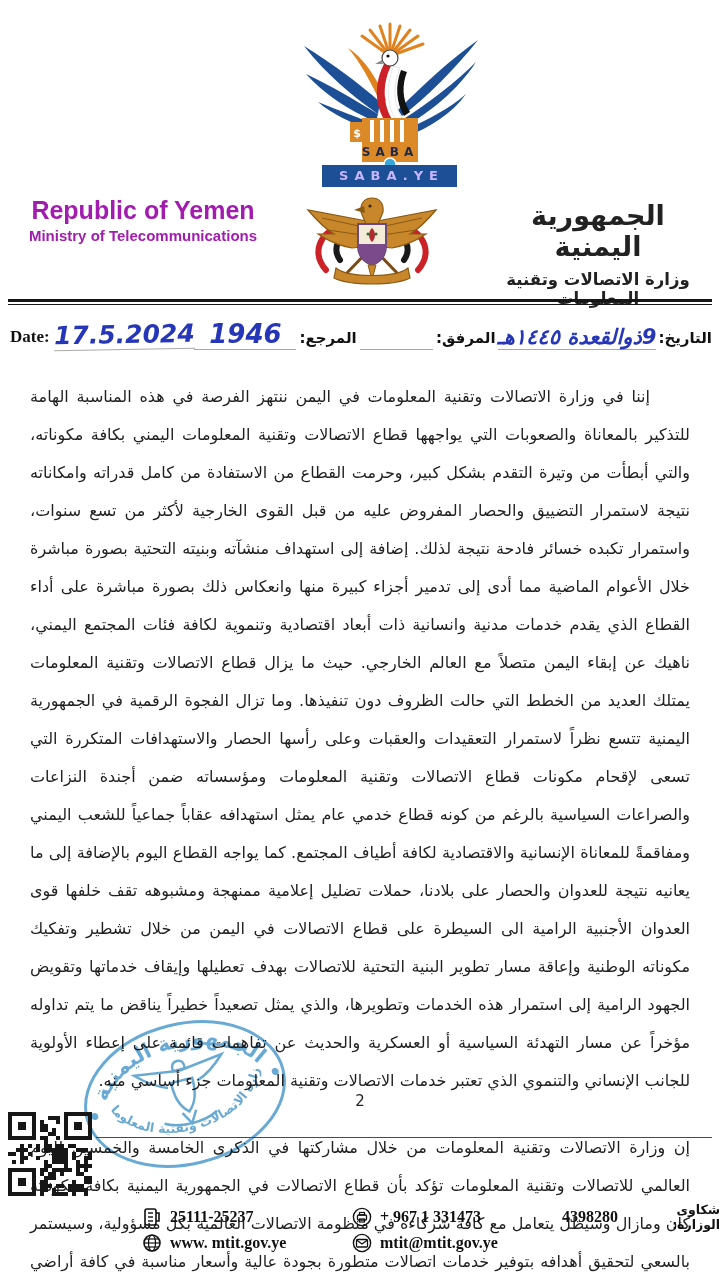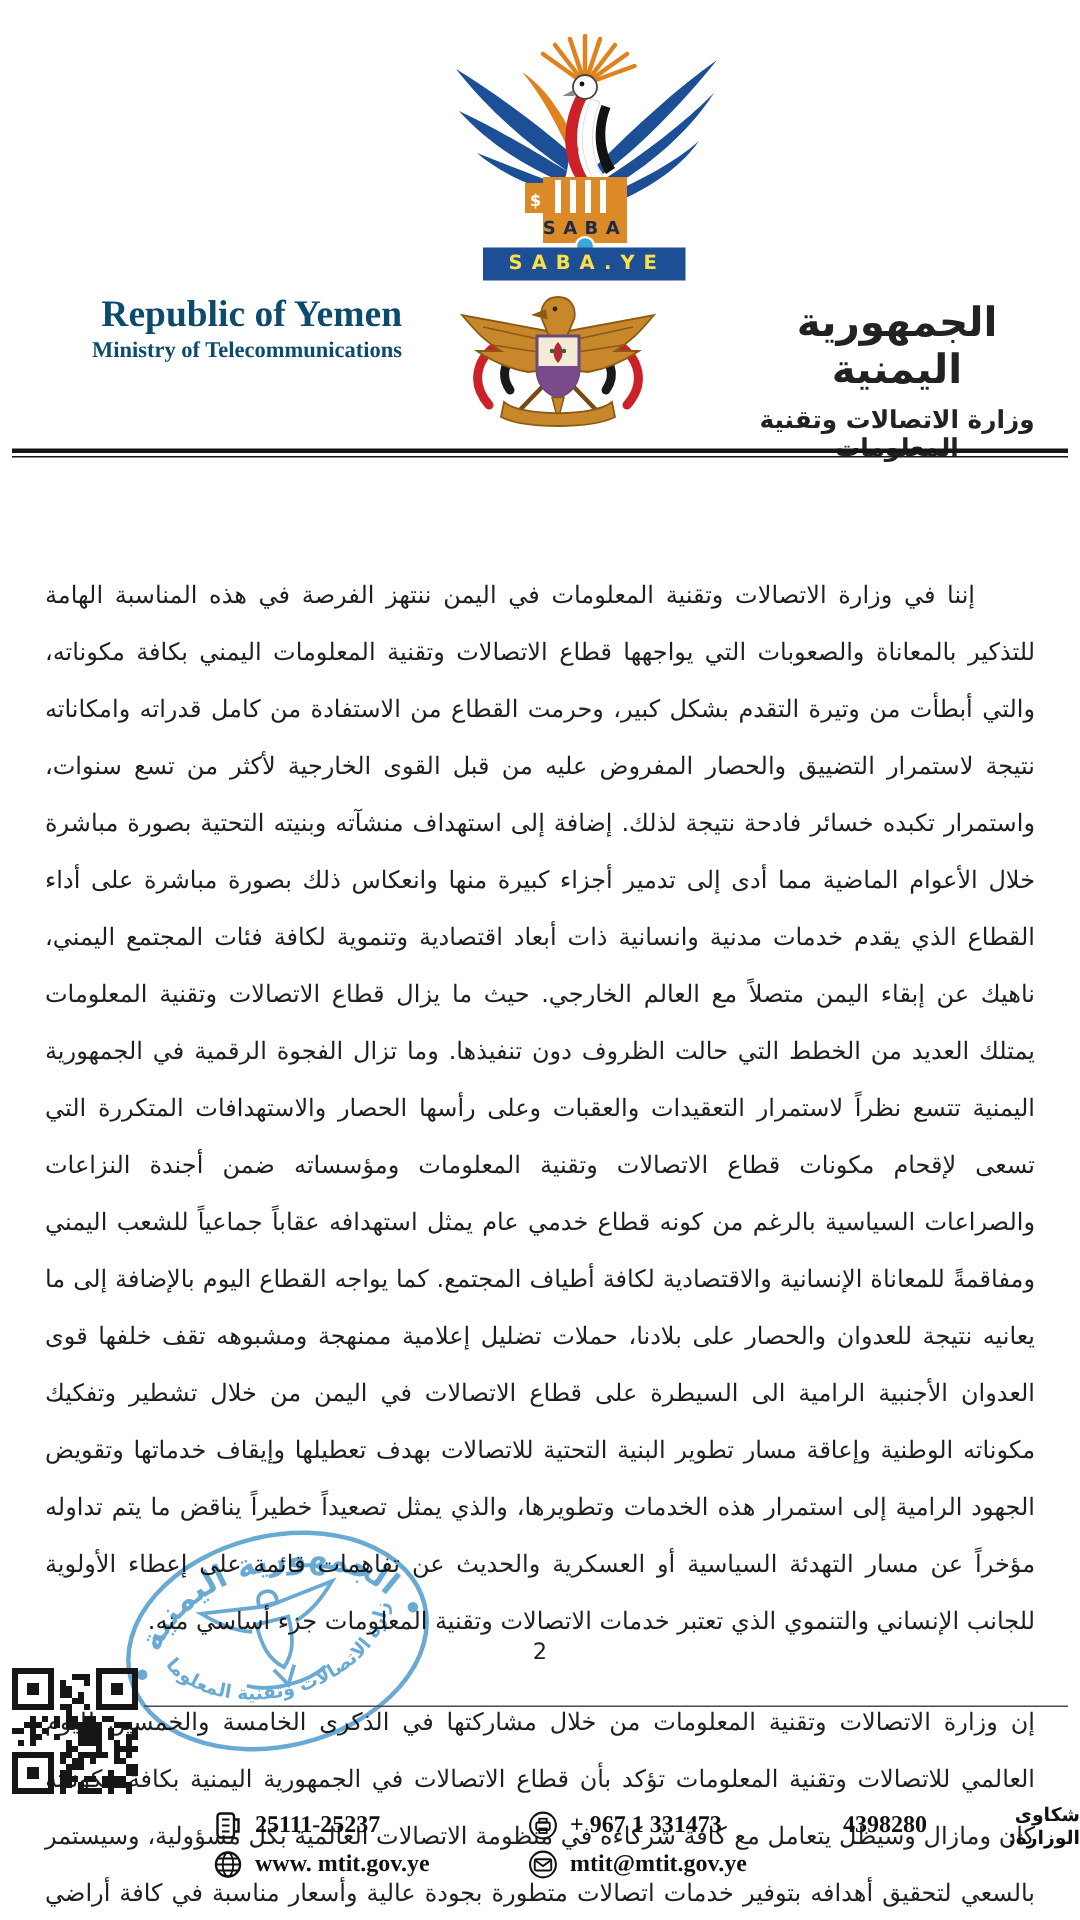--- a/index.html
+++ b/index.html
@@ -2,27 +2,27 @@
 <html lang="ar"><head>
 <meta charset="utf-8">
 <style>
   * { margin:0; padding:0; box-sizing:border-box; }
   body { background:#fff; font-family:"DejaVu Sans", sans-serif; }
   .page { position:relative; width:720px; height:1280px; background:#ffffff; overflow:hidden; }
 
   
   .saba-logo { position:absolute; left:290px; top:18px; width:180px; height:172px; }
   .saba-bar { position:absolute; left:32px; top:147px; width:135px; height:22px;
-    background:#1d4f96; color:#fde047; font-family:"DejaVu Sans", sans-serif;
+    background:#1d4f96; color:#c4b5fd; font-family:"DejaVu Sans", sans-serif;
     font-size:13px; font-weight:bold; letter-spacing:6px; text-align:center;
     line-height:22px; padding-left:4px; }
 
   
-  .header-en { position:absolute; left:18px; top:196px; width:250px; text-align:right;
-    font-family:Liberation Serif, serif; color:#0c4a6e; }
+  .header-en { position:absolute; left:18px; top:196px; width:250px; text-align:center;
+    font-family:Liberation Sans, sans-serif; color:#a21caf; }
   .h-en1 { font-size:25px; font-weight:bold; }
   .h-en2, .h-en3 { font-size:15px; font-weight:bold; margin-top:2px; }
   .emblem { position:absolute; left:288px; top:188px; width:168px; height:102px; }
   .header-ar { position:absolute; right:8px; top:200px; width:228px; text-align:center;
     direction:rtl; color:#222; }
   .h-ar1 { font-size:27px; font-weight:bold; font-family:"DejaVu Sans",sans-serif; }
   .h-ar2 { font-size:16.5px; font-weight:bold; margin-top:8px; }
 
   .dbl-rule { position:absolute; left:8px; right:8px; top:299px; border-top:3px solid #161616; }
   .dbl-rule:after { content:""; position:absolute; left:0; right:0; top:2px; border-top:1.5px solid #161616; }
@@ -173,20 +173,30 @@
     </svg>
   </div>
 
   <div class="header-ar">
     <div class="h-ar1">الجمهورية اليمنية</div>
     <div class="h-ar2">وزارة الاتصالات وتقنية المعلومات</div>
   </div>
 
   <div class="dbl-rule"></div>
 
+  <div class="meta-row">
+    <span class="lbl-en">Date:</span>
+    <span class="hand u-line mv-date-en">17.5.2024</span>
+    <span class="hand u-line mv-ref">1946</span>
+    <span class="lbl-ar">المرجع:</span>
+    <span class="u-line mv-blank"></span>
+    <span class="lbl-ar">المرفق:</span>
+    <span class="hand u-line mv-date-ar">9ذوالقعدة ١٤٤٥هـ</span>
+    <span class="lbl-ar">التاريخ:</span>
+  </div>
 
   <div class="body-text">
     <p class="p1">إننا في وزارة الاتصالات وتقنية المعلومات في اليمن ننتهز الفرصة في هذه المناسبة الهامة للتذكير بالمعاناة والصعوبات التي يواجهها قطاع الاتصالات وتقنية المعلومات اليمني بكافة مكوناته، والتي أبطأت من وتيرة التقدم بشكل كبير، وحرمت القطاع من الاستفادة من كامل قدراته وامكاناته نتيجة لاستمرار التضييق والحصار المفروض عليه من قبل القوى الخارجية لأكثر من تسع سنوات، واستمرار تكبده خسائر فادحة نتيجة لذلك.  إضافة إلى استهداف منشآته وبنيته التحتية بصورة مباشرة خلال الأعوام الماضية مما أدى إلى تدمير أجزاء كبيرة منها وانعكاس ذلك بصورة مباشرة على أداء القطاع الذي يقدم خدمات مدنية وانسانية ذات أبعاد اقتصادية وتنموية لكافة فئات المجتمع اليمني، ناهيك عن إبقاء اليمن متصلاً مع العالم الخارجي. حيث ما يزال قطاع الاتصالات وتقنية المعلومات يمتلك العديد من الخطط التي حالت الظروف دون تنفيذها. وما تزال الفجوة الرقمية في الجمهورية اليمنية تتسع نظراً لاستمرار التعقيدات والعقبات وعلى رأسها الحصار والاستهدافات المتكررة التي تسعى لإقحام مكونات قطاع الاتصالات وتقنية المعلومات ومؤسساته ضمن أجندة النزاعات والصراعات السياسية بالرغم من كونه قطاع خدمي عام يمثل استهدافه عقاباً جماعياً للشعب اليمني ومفاقمةً للمعاناة الإنسانية والاقتصادية لكافة أطياف المجتمع.  كما يواجه القطاع اليوم بالإضافة إلى ما يعانيه نتيجة للعدوان والحصار على بلادنا، حملات تضليل إعلامية ممنهجة ومشبوهه تقف خلفها قوى العدوان الأجنبية الرامية الى السيطرة على قطاع الاتصالات في اليمن من خلال تشطير وتفكيك مكوناته الوطنية وإعاقة مسار تطوير البنية التحتية  للاتصالات بهدف تعطيلها وإيقاف خدماتها وتقويض الجهود الرامية إلى استمرار هذه الخدمات وتطويرها، والذي يمثل تصعيداً خطيراً يناقض ما يتم تداوله مؤخراً عن مسار التهدئة السياسية أو العسكرية والحديث عن تفاهمات قائمة على إعطاء الأولوية للجانب الإنساني والتنموي الذي تعتبر خدمات الاتصالات وتقنية المعلومات جزء أساسي منه.</p>
     <p class="p2">إن وزارة الاتصالات وتقنية المعلومات من خلال مشاركتها في الذكرى الخامسة والخمسين لليوم العالمي للاتصالات وتقنية المعلومات تؤكد بأن قطاع الاتصالات في الجمهورية اليمنية بكافة مكوناته كان ومازال وسيظل يتعامل مع كافة شركاءه في منظومة الاتصالات العالمية بكل مسؤولية، وسيستمر بالسعي لتحقيق أهدافه بتوفير خدمات اتصالات متطورة بجودة عالية وأسعار مناسبة في كافة أراضي الجمهورية اليمنية، وتوطين وتمكين التقنيات الرقمية الحديثة لتحسين حياة المواطنين والارتقاء بأداء بقية القطاعات الحكومية والخاصة من أجل يمن متصل ومزدهر</p>
   </div>
 
   <div class="page-number">2</div>
 
   <div class="stamp">
     <svg viewBox="0 0 214 152" width="214" height="152">

